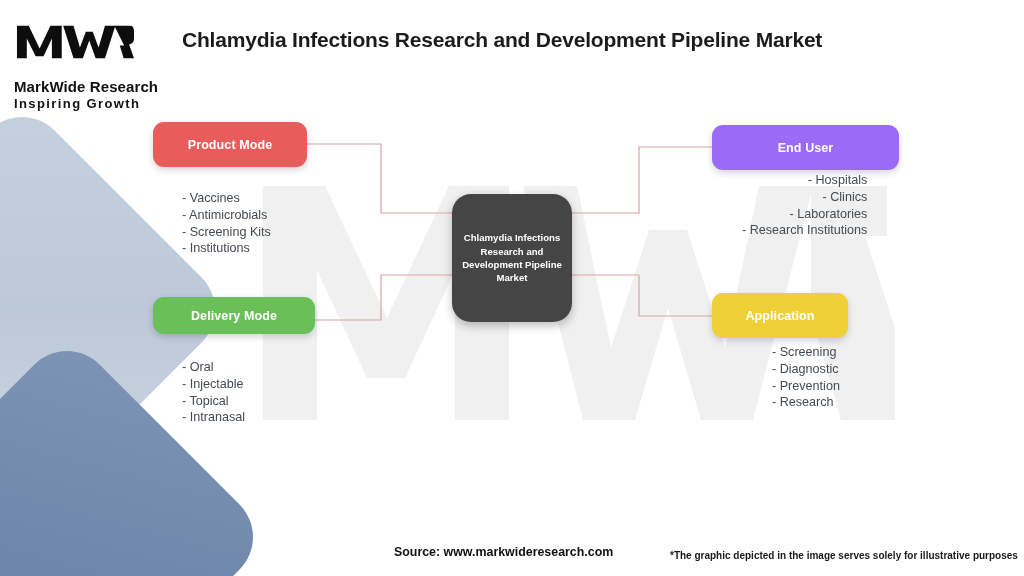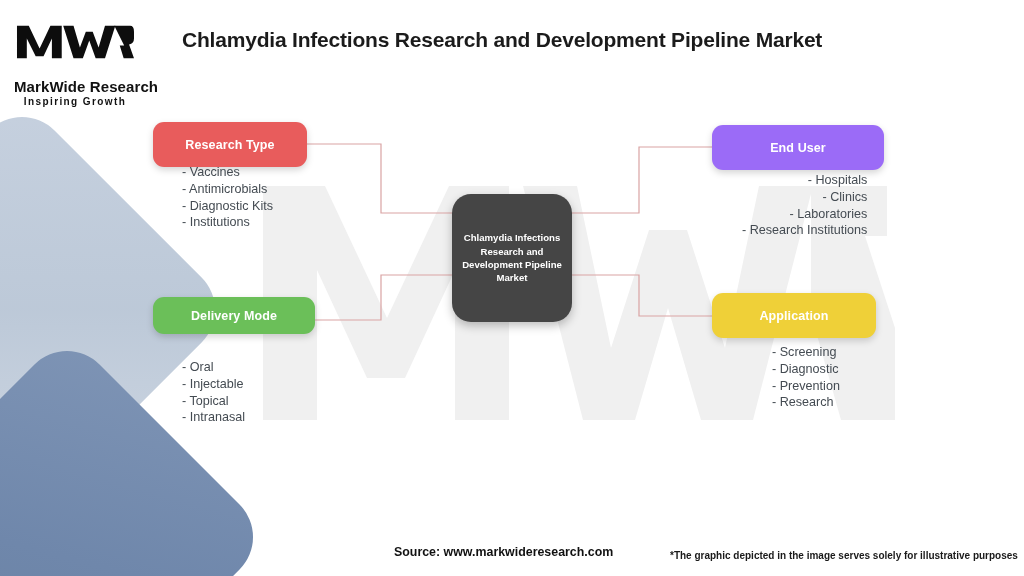--- a/index.html
+++ b/index.html
@@ -66,21 +66,21 @@
   #logo-mark { width: 118px; height: 40px; display: block; margin: 0 auto; }
   #logo-name {
     font-size: 15px;
     font-weight: bold;
     letter-spacing: .1px;
     color: #111111;
     margin-top: 16px;
     white-space: nowrap;
   }
   #logo-tag {
-    font-size: 10px;
+    font-size: 13px;
     font-weight: bold;
     letter-spacing: 1.4px;
     color: #111111;
     margin-top: 1px;
     white-space: nowrap;
   }
   #page-title {
     position: absolute;
     left: 182px;
     top: 28px;
@@ -110,33 +110,33 @@
     font-size: 12.5px;
     font-weight: bold;
     display: flex;
     align-items: center;
     justify-content: center;
     letter-spacing: .1px;
     box-shadow: 0 3px 7px rgba(0,0,0,.17);
   }
   #pill-product  { left: 153px; top: 122px; width: 154px; height: 45px; background: #e85c5c; }
   #pill-delivery { left: 153px; top: 297px; width: 162px; height: 37px; background: #6bbf59; }
-  #pill-enduser  { left: 712px; top: 125px; width: 172px; height: 45px; background: #9b6bf7; }
-  #pill-app      { left: 712px; top: 293px; width: 164px; height: 45px; background: #efd038; }
+  #pill-enduser  { left: 712px; top: 125px; width: 187px; height: 45px; background: #9b6bf7; }
+  #pill-app      { left: 712px; top: 293px; width: 136px; height: 45px; background: #efd038; }
 
   
   .items {
     position: absolute;
     font-size: 12.6px;
     line-height: 16.8px;
     color: #444b52;
     white-space: nowrap;
   }
   .items div { padding: 0; }
-  #items-product  { left: 182px; top: 164px; }
+  #items-product  { left: 182px; top: 190px; }
   #items-delivery { left: 182px; top: 359px; }
   #items-enduser  { left: 742px; top: 172px; text-align: right; }
   #items-app      { left: 742px; top: 344px; margin-left: 30px; }
 
   
   #center-node {
     position: absolute;
     left: 452px;
     top: 194px;
     width: 120px;
@@ -218,26 +218,26 @@
 
       <path d="M572 275 L639 275 L639 316 L712 316"></path>
     </g>
   </svg>
 
   <div id="center-node">
     <span id="center-node-text">Chlamydia Infections Research and Development Pipeline Market</span>
   </div>
 
   <div class="pill" id="pill-product">
-    <span>Research Type</span>
+    <span>Product Mode</span>
   </div>
   <div class="items" id="items-product">
     <div>- Vaccines</div>
     <div>- Antimicrobials</div>
-    <div>- Diagnostic Kits</div>
+    <div>- Screening Kits</div>
     <div>- Institutions</div>
   </div>
 
   <div class="pill" id="pill-delivery">
     <span>Delivery Mode</span>
   </div>
   <div class="items" id="items-delivery">
     <div>- Oral</div>
     <div>- Injectable</div>
     <div>- Topical</div>

